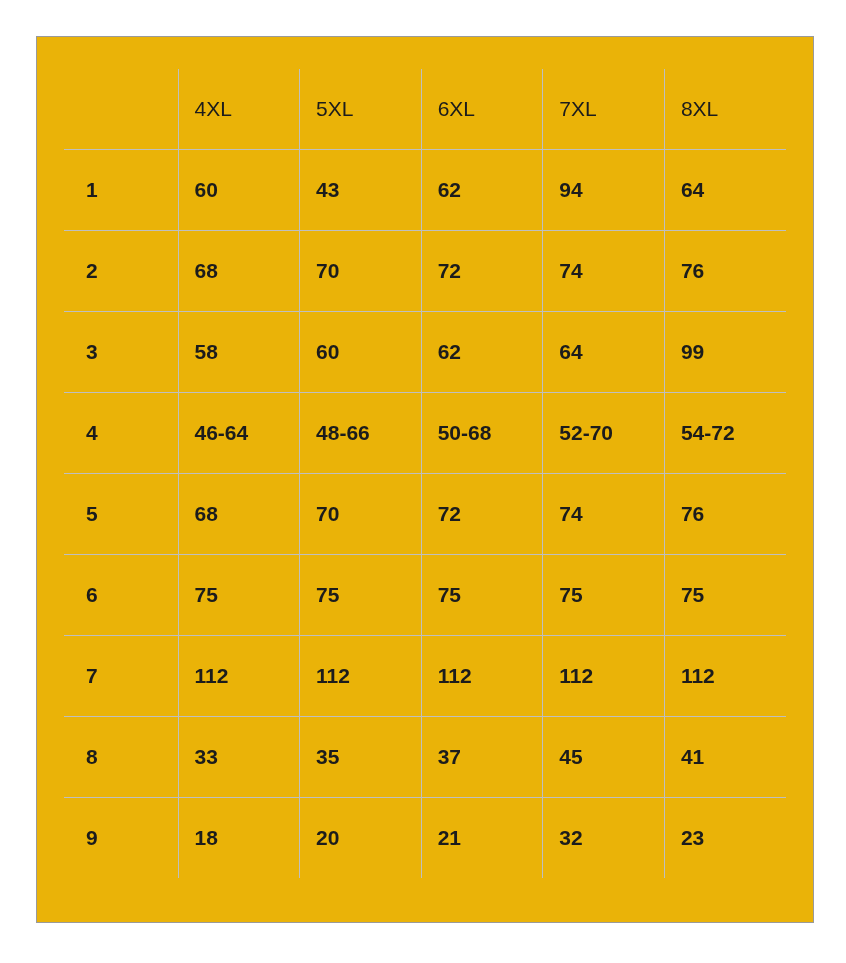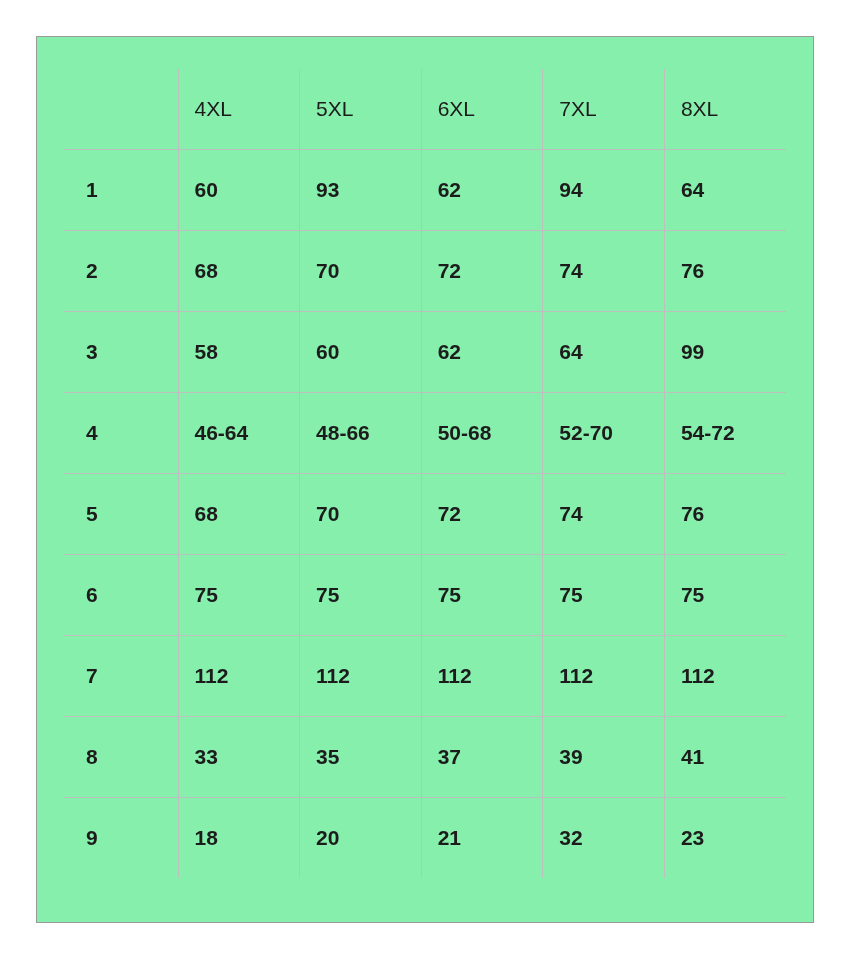--- a/index.html
+++ b/index.html
@@ -19,21 +19,21 @@
     height: 963px;
     box-sizing: border-box;
     padding: 36px 32px 40px 36px;
     background: #ffffff;
   }
   .card {
     box-sizing: border-box;
     width: 100%;
     height: 100%;
     border: 1px solid #9a9a9a;
-    background: #86efac;
+    background: #eab308;
     padding: 18px 22px 22px 22px;
     display: flex;
     align-items: flex-start;
     justify-content: center;
   }
   table.size-table {
     border-collapse: collapse;
     width: 722px;
     margin-top: 14px;
     table-layout: fixed;
@@ -93,21 +93,21 @@
           <th>5XL</th>
           <th>6XL</th>
           <th>7XL</th>
           <th>8XL</th>
         </tr>
       </thead>
       <tbody>
         <tr>
           <th class="rowlabel">1</th>
           <td>60</td>
-          <td>93</td>
+          <td>43</td>
           <td>62</td>
           <td>94</td>
           <td>64</td>
         </tr>
         <tr>
           <th class="rowlabel">2</th>
           <td>68</td>
           <td>70</td>
           <td>72</td>
           <td>74</td>
@@ -151,21 +151,21 @@
           <td>112</td>
           <td>112</td>
           <td>112</td>
           <td>112</td>
         </tr>
         <tr>
           <th class="rowlabel">8</th>
           <td>33</td>
           <td>35</td>
           <td>37</td>
-          <td>39</td>
+          <td>45</td>
           <td>41</td>
         </tr>
         <tr>
           <th class="rowlabel">9</th>
           <td>18</td>
           <td>20</td>
           <td>21</td>
           <td>32</td>
           <td>23</td>
         </tr>

